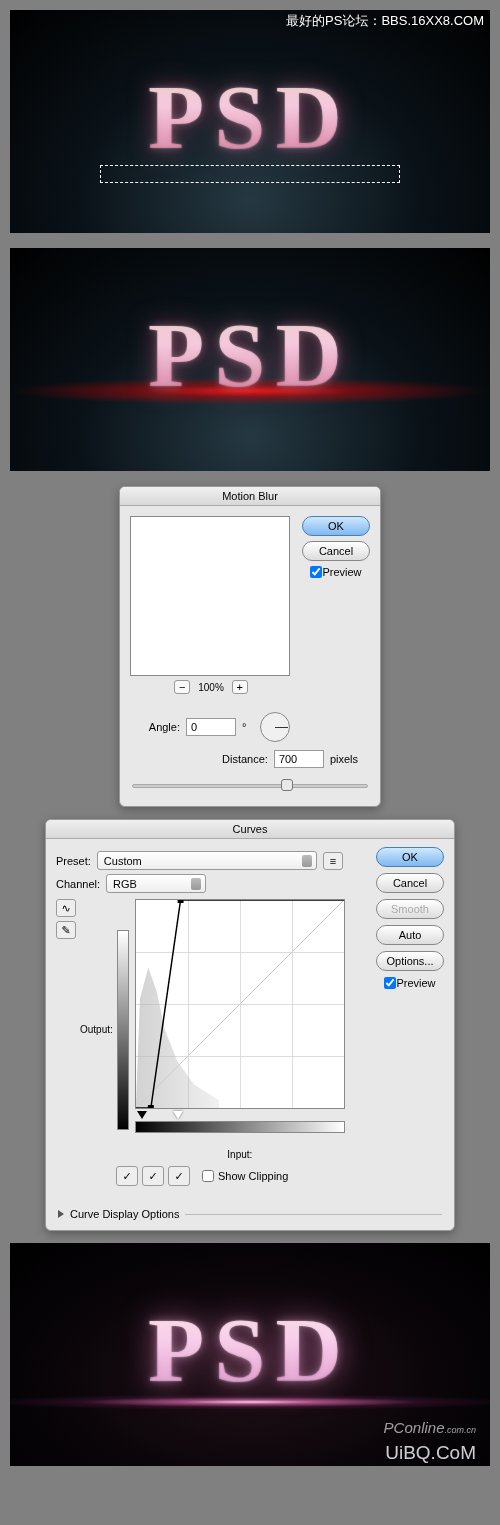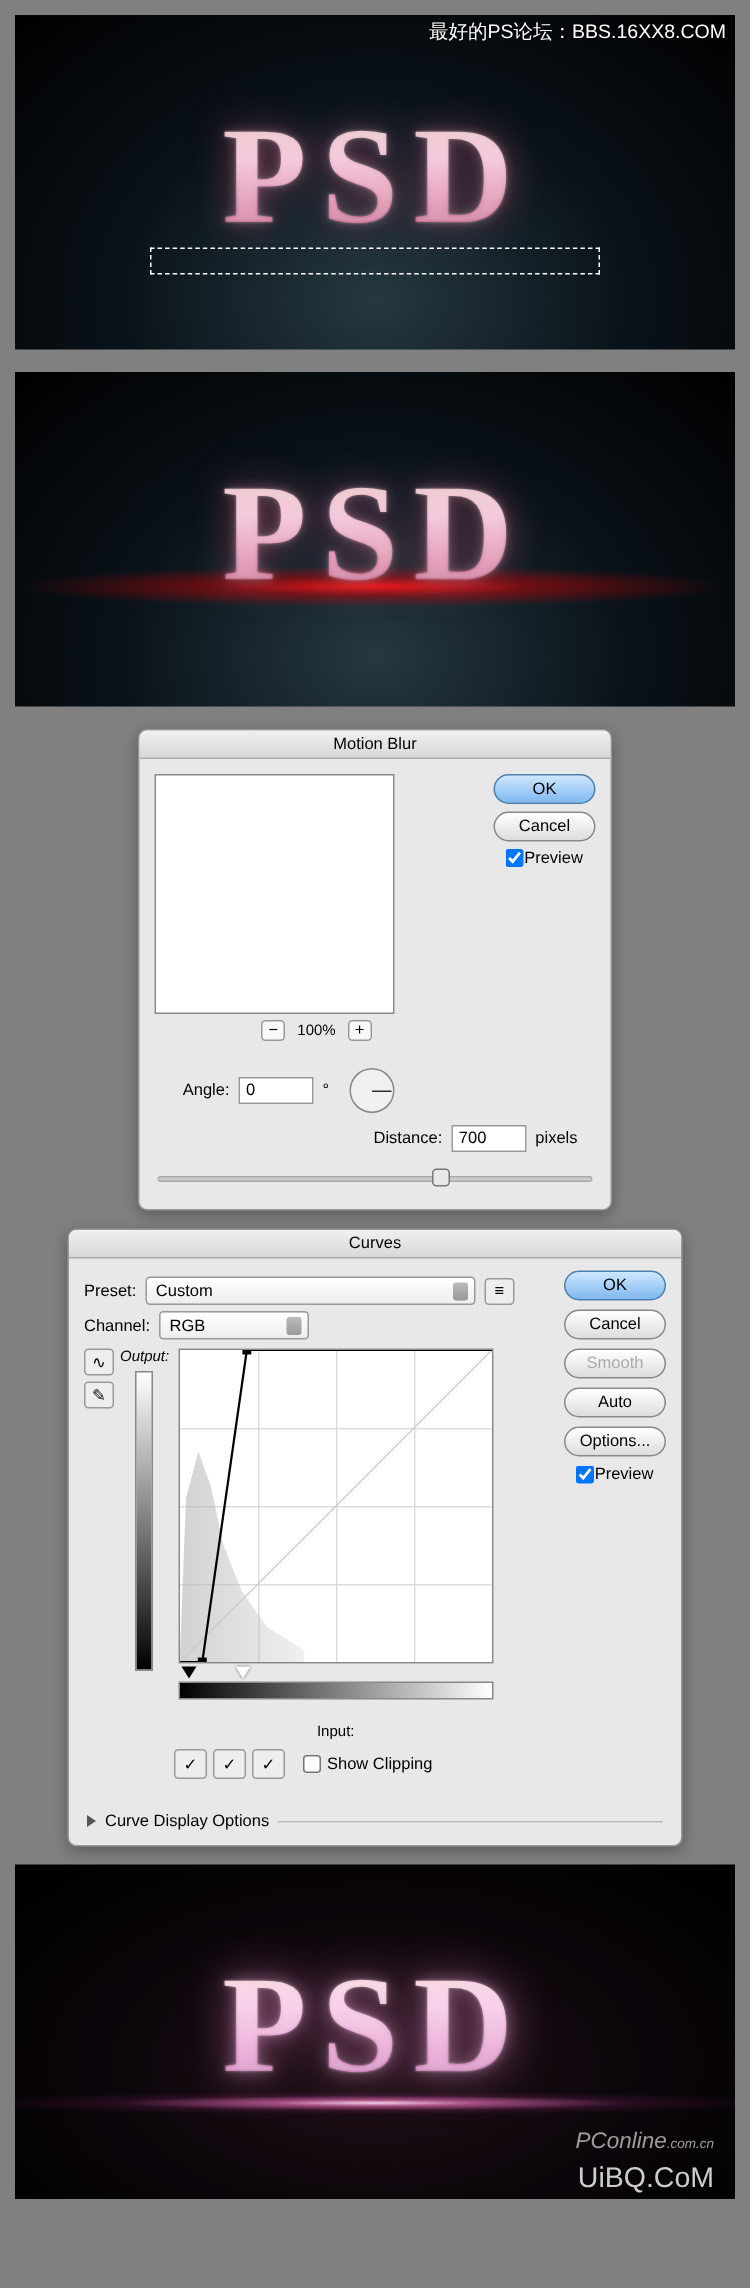--- a/index.html
+++ b/index.html
@@ -25,21 +25,21 @@
   filter: drop-shadow(0 0 15px rgba(220,120,180,0.6));
 }
 .pink-line { position: absolute; left: 0; right: 0; top: 68%; height: 14px; background: radial-gradient(ellipse at center, rgba(255,220,240,0.95) 0%, rgba(255,120,200,0.6) 20%, rgba(150,40,120,0.2) 50%, transparent 80%); }
 .watermark-top { position: absolute; top: 2px; right: 6px; color: #fff; font-size: 13px; font-family: sans-serif; text-shadow: 0 0 2px #000; }
 .wm-pc { position: absolute; bottom: 30px; right: 14px; color: rgba(255,255,255,0.6); font-size: 15px; font-style: italic; font-family: Arial; }
 .wm-pc small { font-size: 9px; }
 .wm-uibq { position: absolute; bottom: 2px; right: 14px; color: rgba(255,255,255,0.8); font-size: 19px; font-family: Arial; }
 
 .dialog { background: #e8e8e8; border: 1px solid #999; margin: 0 auto 12px auto; box-shadow: 0 3px 10px rgba(0,0,0,0.3); border-radius: 6px; overflow: hidden; }
 .dialog-title { background: linear-gradient(#f0f0f0, #d8d8d8); text-align: center; padding: 3px 0; font-size: 11px; border-bottom: 1px solid #aaa; }
-.mb-dialog { width: 316px; }
+.mb-dialog { width: 262px; }
 .mb-body { display: flex; padding: 10px; }
 .mb-left { flex: 1; }
 .preview-box { width: 160px; height: 160px; background: #fff; border: 1px solid #888; margin-bottom: 4px; }
 .zoom-row { display: flex; align-items: center; justify-content: center; gap: 8px; font-size: 10px; }
 .zoom-btn { width: 16px; height: 14px; border: 1px solid #999; background: #f8f8f8; display: inline-flex; align-items: center; justify-content: center; font-size: 11px; border-radius: 3px; cursor: pointer; }
 .mb-right { padding-left: 10px; display: flex; flex-direction: column; gap: 5px; align-items: center; }
 .mac-btn { width: 68px; height: 20px; border-radius: 10px; border: 1px solid #888; background: linear-gradient(#fff, #ddd); font-size: 11px; cursor: pointer; display: flex; align-items: center; justify-content: center; }
 .mac-btn.default { background: linear-gradient(#cfe8ff, #7fb8ef); border-color: #4a7fb0; }
 .chk-row { display: flex; align-items: center; gap: 0; font-size: 11px; }
 input[type=checkbox] { width: 12px; height: 12px; }
@@ -58,21 +58,21 @@
 .cv-left { flex: 1; }
 .cv-right { display: flex; flex-direction: column; gap: 6px; align-items: center; }
 .preset-row, .channel-row { display: flex; align-items: center; gap: 6px; margin: 4px 0; font-size: 11px; }
 .select { height: 19px; border: 1px solid #999; background: linear-gradient(#fff,#eee); border-radius: 3px; padding: 0 18px 0 6px; font-size: 11px; position: relative; display: inline-flex; align-items: center; }
 .select::after { content: ""; position: absolute; right: 4px; top: 3px; width: 10px; height: 12px; background: linear-gradient(#bbb,#999); border-radius: 2px; }
 .preset-sel { width: 220px; }
 .channel-sel { width: 100px; }
 .tiny-icon { width: 20px; height: 18px; border: 1px solid #999; background: #eee; border-radius: 3px; display: inline-flex; align-items: center; justify-content: center; font-size: 11px; cursor: pointer; }
 .curve-area { display: flex; gap: 4px; margin-top: 6px; }
 .curve-tools { display: flex; flex-direction: column; gap: 4px; }
-.output-col { display: flex; flex-direction: column; align-items: center; gap: 4px; margin-right: 2px; font-style: italic; }
+.output-col { display: flex; flex-direction: row; align-items: center; gap: 4px; margin-right: 2px; }
 .output-label { font-size: 10px; writing-mode: horizontal-tb; }
 .grad-v { width: 12px; height: 200px; background: linear-gradient(#fff, #000); border: 1px solid #888; }
 .curve-grid { width: 210px; height: 210px; background: #fff; border: 1px solid #888; position: relative; }
 .grid-line { position: absolute; background: #ddd; }
 .gl-h { left: 0; right: 0; height: 1px; }
 .gl-v { top: 0; bottom: 0; width: 1px; }
 .diag { position: absolute; left: 0; bottom: 0; width: 100%; height: 100%; }
 .histo { position: absolute; bottom: 0; left: 0; width: 40%; height: 75%; background: linear-gradient(to right, rgba(180,180,180,0.6), rgba(180,180,180,0.2)); clip-path: polygon(0 100%, 5% 30%, 15% 10%, 25% 25%, 35% 50%, 50% 70%, 70% 85%, 100% 95%, 100% 100%); }
 .grad-h { width: 210px; height: 12px; background: linear-gradient(to right, #000, #fff); border: 1px solid #888; margin-top: 2px; }
 .triangle { width: 0; height: 0; border-left: 5px solid transparent; border-right: 5px solid transparent; border-top: 8px solid #000; display: inline-block; }

